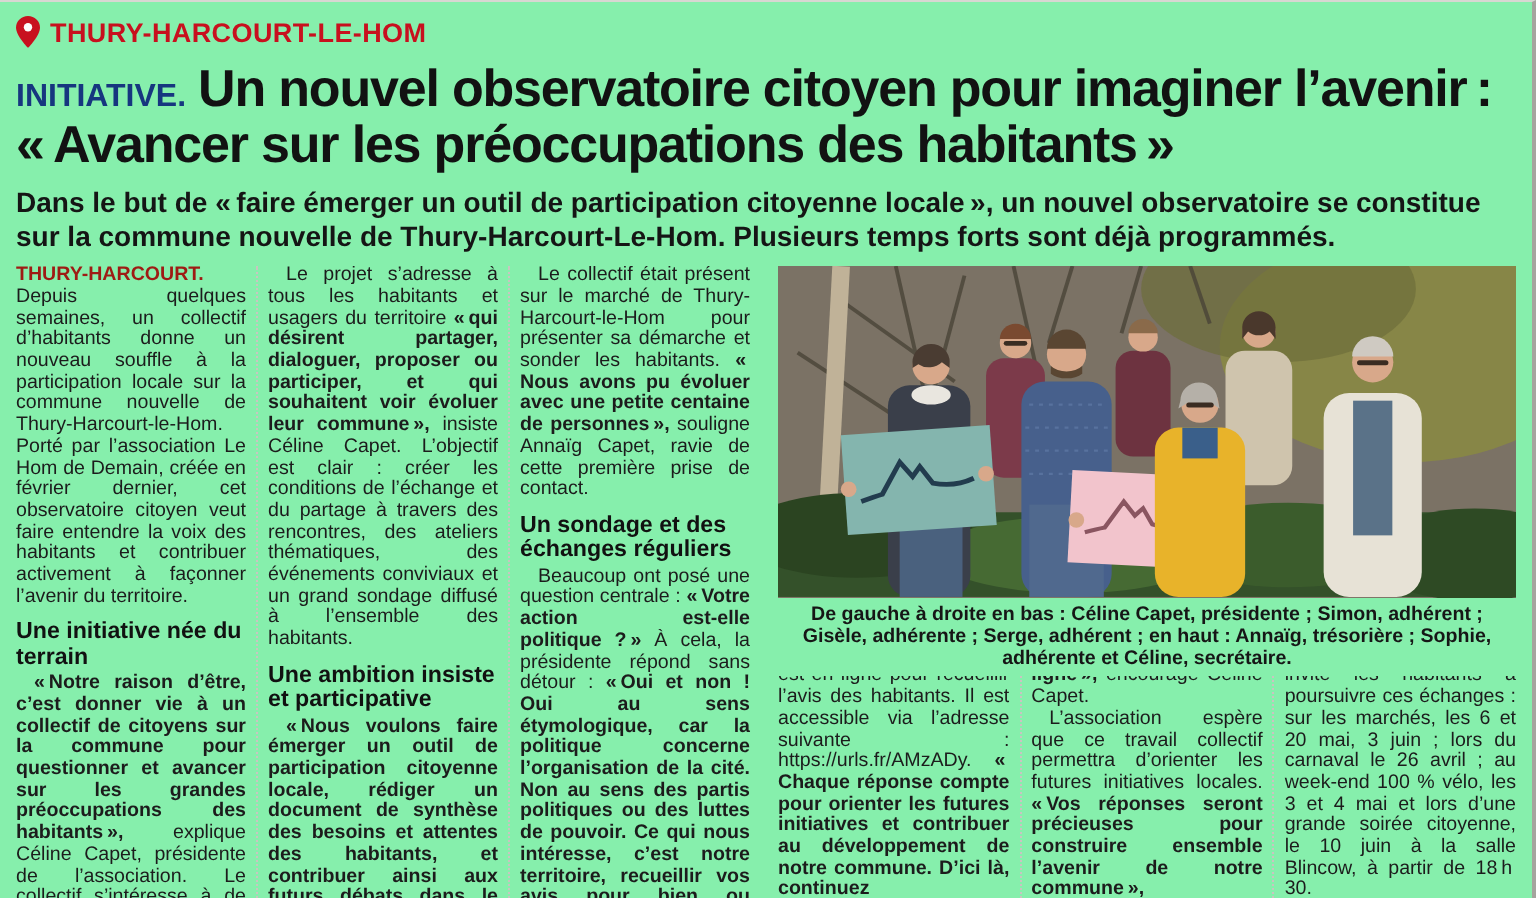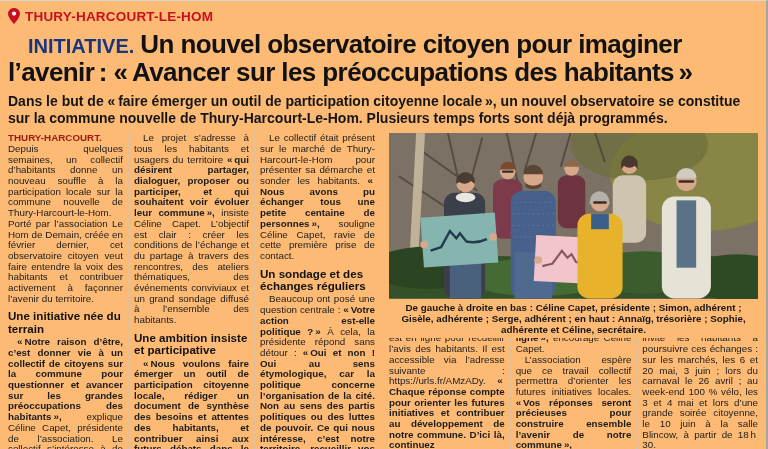--- a/index.html
+++ b/index.html
@@ -1,26 +1,26 @@
 <!DOCTYPE html>
 <html lang="fr"><head>
 <meta charset="utf-8">
 <style>
   html,body{margin:0;padding:0;background:#e8e8e4;}
   .page{
     position:relative; width:768px; height:449px; overflow:hidden;
-    background:#fdba74; box-sizing:border-box;
+    background:#86efac; box-sizing:border-box;
     border-right:2px solid #a5a49e; border-top:1px solid #d8d7d2;
     font-family:"Liberation Sans", sans-serif; color:#1c1c1c;
     padding:6px 8px 0 8px;
   }
   .topbar{display:flex;align-items:center;gap:5px;height:18px;}
   .loc{font-size:13.5px;font-weight:bold;color:#c8101e;letter-spacing:.2px;}
   .headline{margin:5px 0 0 0;font-size:26px;font-weight:bold;line-height:1.08;letter-spacing:-0.6px;color:#121212;}
-  .kicker{font-size:20px;font-weight:bold;color:#16367f;letter-spacing:0;margin-right:6px;margin-left:20px;}
+  .kicker{font-size:16px;font-weight:bold;color:#16367f;letter-spacing:0;margin-right:6px;}
   .lede{margin:7px 0 0 0;font-size:14px;font-weight:bold;line-height:1.18;color:#151515;max-width:750px;}
   .body{display:flex;gap:9px;margin-top:7px;height:318px;overflow:hidden;}
   .leftcols{flex:0 0 372px;display:flex;gap:0;height:318px;overflow:hidden;}
   .rightsec{flex:1;display:flex;flex-direction:column;overflow:hidden;}
   .col{flex:1;min-width:0;font-size:9.8px;line-height:10.7px;text-align:justify;overflow:hidden;
        padding:0 5px;border-right:1px dotted #c8c6c0;}
   .leftcols .col:first-child{padding-left:0;}
   .leftcols .col:last-child{border-right:none;}
   .rcols{display:flex;gap:0;margin-top:3px;height:118px;overflow:hidden;align-items:flex-end;}
   .rcols .col:first-child{padding-left:0;}
@@ -57,21 +57,21 @@
           <p class="para"><span class="dateline">THURY-HARCOURT.</span><span> Depuis quelques semaines, un collectif d’habitants donne un nouveau souffle à la participation locale sur la commune nouvelle de Thury-Harcourt-le-Hom. Porté par l’association Le Hom de Demain, créée en février dernier, cet observatoire citoyen veut faire entendre la voix des habitants et contribuer activement à façonner l’avenir du territoire.</span></p>
           <h3 class="subhead">Une initiative née du terrain</h3>
           <p class="para ind"><span class="b">« Notre raison d’être, c’est donner vie à un collectif de citoyens sur la commune pour questionner et avancer sur les grandes préoccupations des habitants »,</span><span> explique Céline Capet, présidente de l’association. Le collectif s’intéresse à de nombreux domaines&nbsp;: la jeunesse, les écoles, les équipements sportifs et culturels, l’urbanisme, la transition écologique, sans</span></p>
         </div>
         <div class="col">
           <p class="para ind"><span>Le projet s’adresse à tous les habitants et usagers du territoire </span><span class="b">« qui désirent partager, dialoguer, proposer ou participer, et qui souhaitent voir évoluer leur commune »,</span><span> insiste Céline Capet. L’objectif est clair&nbsp;: créer les conditions de l’échange et du partage à travers des rencontres, des ateliers thématiques, des événements conviviaux et un grand sondage diffusé à l’ensemble des habitants.</span></p>
           <h3 class="subhead">Une ambition insiste et participative</h3>
           <p class="para ind"><span class="b">« Nous voulons faire émerger un outil de participation citoyenne locale, rédiger un document de synthèse des besoins et attentes des habitants, et contribuer ainsi aux futurs débats dans le cadre des municipales 2026 »,</span></p>
         </div>
         <div class="col">
-          <p class="para ind"><span>Le collectif était présent sur le marché de Thury-Harcourt-le-Hom pour présenter sa démarche et sonder les habitants. </span><span class="b">« Nous avons pu échanger tous une petite centaine de personnes »,</span><span> souligne Céline Capet, ravie de cette première prise de contact.</span></p>
+          <p class="para ind"><span>Le collectif était présent sur le marché de Thury-Harcourt-le-Hom pour présenter sa démarche et sonder les habitants. </span><span class="b">« Nous avons pu évoluer avec une petite centaine de personnes »,</span><span> souligne Annaïg Capet, ravie de cette première prise de contact.</span></p>
           <h3 class="subhead">Un sondage et des échanges réguliers</h3>
           <p class="para ind"><span>Beaucoup ont posé une question centrale&nbsp;: </span><span class="b">« Votre action est-elle politique&nbsp;? »</span><span> À cela, la présidente répond sans détour&nbsp;: </span><span class="b">« Oui et non&nbsp;! Oui au sens étymologique, car la politique concerne l’organisation de la cité. Non au sens des partis politiques ou des luttes de pouvoir. Ce qui nous intéresse, c’est notre territoire, recueillir vos avis pour bien ou encore mieux</span></p>
         </div>
       </div>
 
     <div class="rightsec">
       <svg class="photo" viewBox="0 0 376 172" preserveAspectRatio="none" aria-hidden="true">
 
         <rect x="0" y="0" width="376" height="172" fill="#7b7265"></rect>
         <ellipse cx="320" cy="42" rx="95" ry="60" fill="#8a8a42" opacity="0.85"></ellipse>

